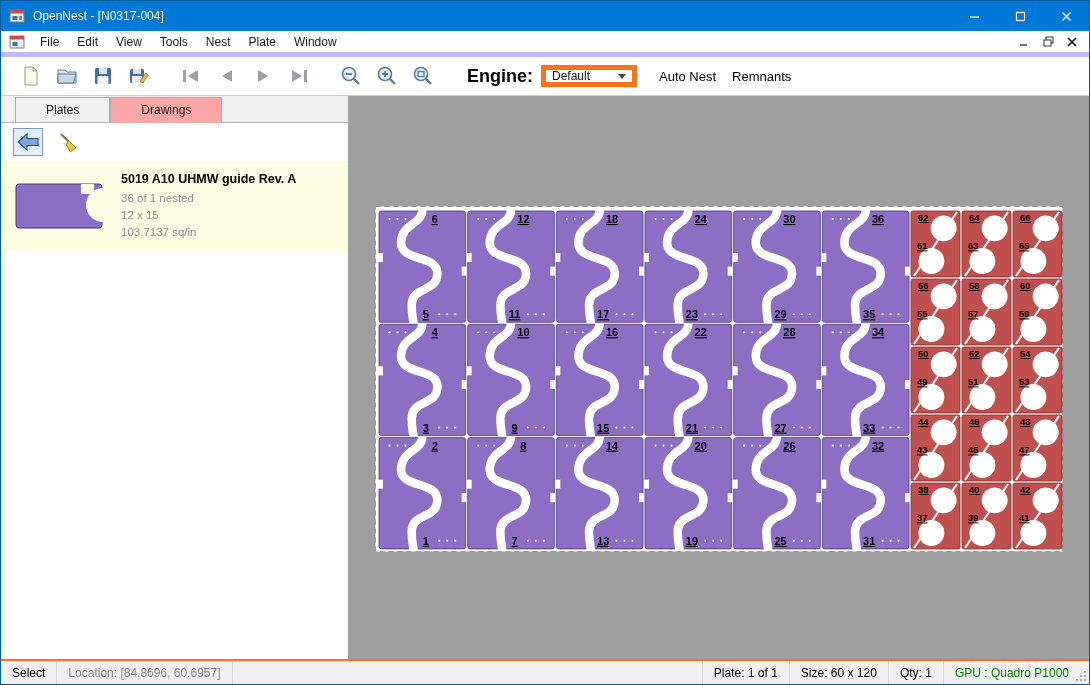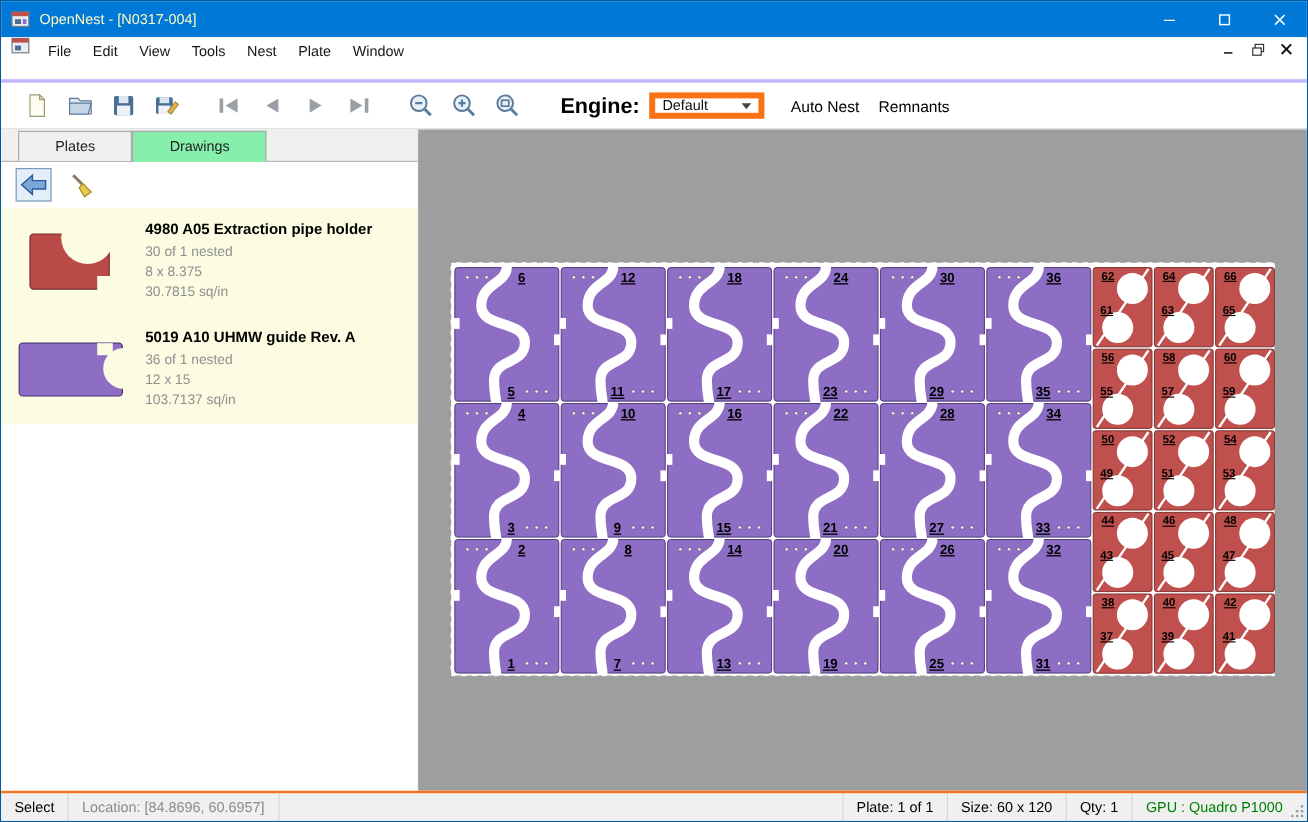--- a/index.html
+++ b/index.html
@@ -8,21 +8,21 @@
   .window { width:1090px; height:685px; display:flex; flex-direction:column; border:1px solid #005a9e; background:#fff; }
 
   
   .titlebar { height:30px; background:#0078d7; display:flex; align-items:center; padding-left:8px; flex:0 0 auto; }
   .titlebar .app-icon { width:16px; height:16px; margin-right:8px; }
   .title-text { color:#fef9c3; font-size:12px; }
   .title-controls { margin-left:auto; display:flex; height:30px; }
   .tc-btn { width:46px; height:30px; display:flex; align-items:center; justify-content:center; }
 
   
-  .menubar { height:38px; background:#fff; display:flex; align-items:flex-start; padding:0 6px; border-bottom:3px solid #c4b5fd; flex:0 0 auto; }
+  .menubar { height:26px; background:#fff; display:flex; align-items:center; padding:0 6px; border-bottom:5px solid #c4b5fd; flex:0 0 auto; }
   .menubar .child-icon { width:16px; height:14px; margin:0 6px 0 2px; }
   .menu-item { font-size:12px; color:#151515; padding:5px 9px; cursor:default; }
   .mdi-controls { margin-left:auto; display:flex; align-items:center; gap:2px; }
   .mdi-btn { width:22px; height:20px; display:flex; align-items:center; justify-content:center; }
 
   
   .toolbar { height:39px; background:#fff; display:flex; align-items:center; padding:0 12px; border-bottom:1px solid #cfcfcf; flex:0 0 auto; }
   .tb-btn { width:36px; height:32px; display:flex; align-items:center; justify-content:center; }
   .tb-gap { width:16px; }
   .engine-label { font-size:18px; font-weight:bold; margin-left:26px; margin-right:8px; color:#000; }
@@ -31,21 +31,21 @@
   .combo-chevron { width:0; height:0; border-left:4px solid transparent; border-right:4px solid transparent; border-top:5px solid #444; margin-left:4px; }
   .tb-textbtn { font-size:13px; color:#000; margin-left:22px; cursor:default; }
 
   
   .main { flex:1; display:flex; min-height:0; }
 
   
   .left-panel { width:348px; flex:0 0 348px; background:#fff; border-right:1px solid #9e9e9e; display:flex; flex-direction:column; }
   .tabstrip { height:27px; background:#f0f0f0; display:flex; align-items:flex-end; padding:2px 0 0 14px; border-bottom:1px solid #b4b4b4;text-align:center; }
   .tab { font-size:12px; padding:5px 30px; border:1px solid #acacac; border-bottom:none; background:#f0f0f0; color:#222; position:relative; }
-  .tab.active { background:#86efac; margin-bottom:-1px; padding-bottom:6px; z-index:2;margin-top:36px; }
+  .tab.active { background:#fca5a5; margin-bottom:-1px; padding-bottom:6px; z-index:2;margin-top:36px; }
   .panel-toolbar { height:38px; display:flex; align-items:center; gap:10px; padding:0 12px; background:#fff; }
   .pt-btn { width:30px; height:28px; display:flex; align-items:center; justify-content:center; border:1px solid transparent; }
   .pt-btn.selected { border:1px solid #7a9ac0; background:#e4eef8; }
   .drawing-list { flex:1; overflow:hidden; background:#fff; }
   .drawing-item { display:flex; gap:14px; background:#fcfce2; padding:9px 8px 10px 12px; }
   .thumb { width:94px; flex:0 0 94px; display:flex; align-items:center; justify-content:center; }
   .meta { display:flex; flex-direction:column; }
   .meta .name { font-size:12.5px; font-weight:bold; color:#000; margin:2px 0 4px 0; }
   .meta .sub { font-size:11.5px; color:#8f8f8f; line-height:17px; }
 
@@ -227,35 +227,20 @@
         <div class="pt-btn">
           <svg width="22" height="22" viewBox="0 0 22 22">
               <line x1="4" y1="3" x2="13" y2="12" stroke="#8a7a5a" stroke-width="2.4"></line>
               <path d="M12 10 L19 17 L13.5 21 L9 13.5 Z" fill="#e8c84a" stroke="#a8882a"></path>
             </svg>
         </div>
       </div>
       <div class="drawing-list">
         <div class="drawing-item">
           <div class="thumb">
-            <svg width="78" height="60" viewBox="0 0 78 60">
-              <rect x="4" y="7" width="66" height="46" rx="3" fill="#b94a48" stroke="#7a2e2c"></rect>
-              <circle cx="52" cy="10" r="22" fill="#fcfce2"></circle>
-              <rect x="60" y="42" width="12" height="13" fill="#fcfce2"></rect>
-            </svg>
-          </div>
-          <div class="meta">
-            <span class="name">4980 A05 Extraction pipe holder</span>
-            <span class="sub">30 of 1 nested</span>
-            <span class="sub">8 x 8.375</span>
-            <span class="sub">30.7815 sq/in</span>
-          </div>
-        </div>
-        <div class="drawing-item">
-          <div class="thumb">
             <svg width="94" height="56" viewBox="0 0 94 56">
               <rect x="3" y="6" width="86" height="44" rx="3" fill="#8d6ec4" stroke="#4a3575"></rect>
               <circle cx="90" cy="27" r="17" fill="#fcfce2"></circle>
               <rect x="68" y="6" width="13" height="10" fill="#fcfce2"></rect>
             </svg>
           </div>
           <div class="meta">
             <span class="name">5019 A10 UHMW guide Rev. A</span>
             <span class="sub">36 of 1 nested</span>
             <span class="sub">12 x 15</span>

